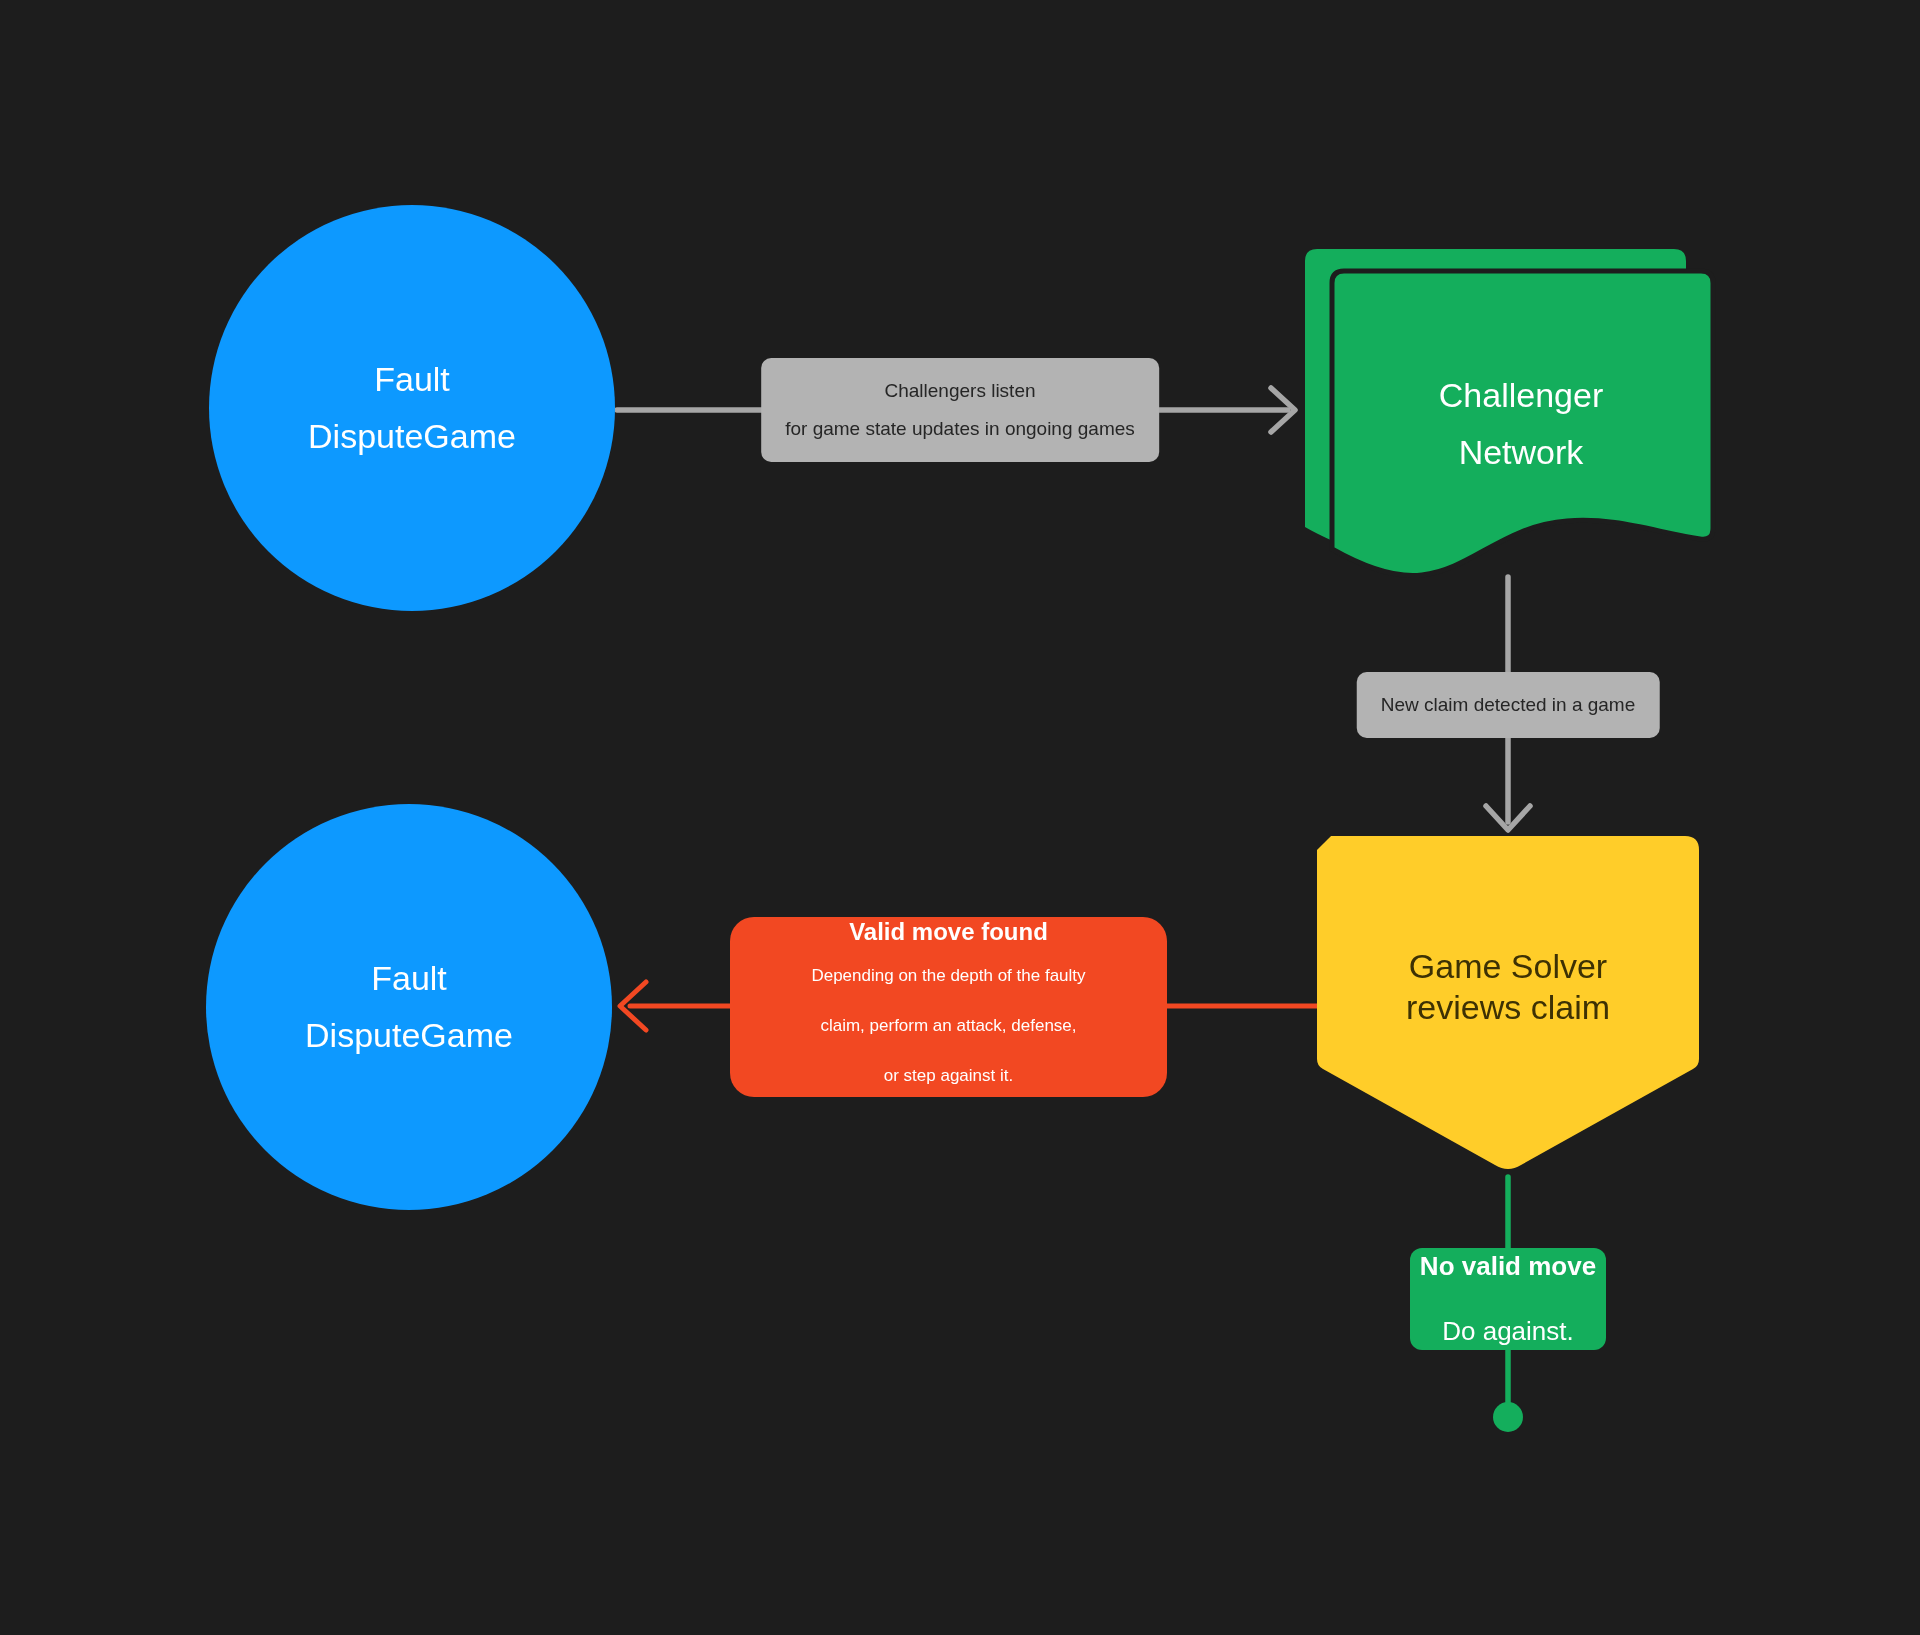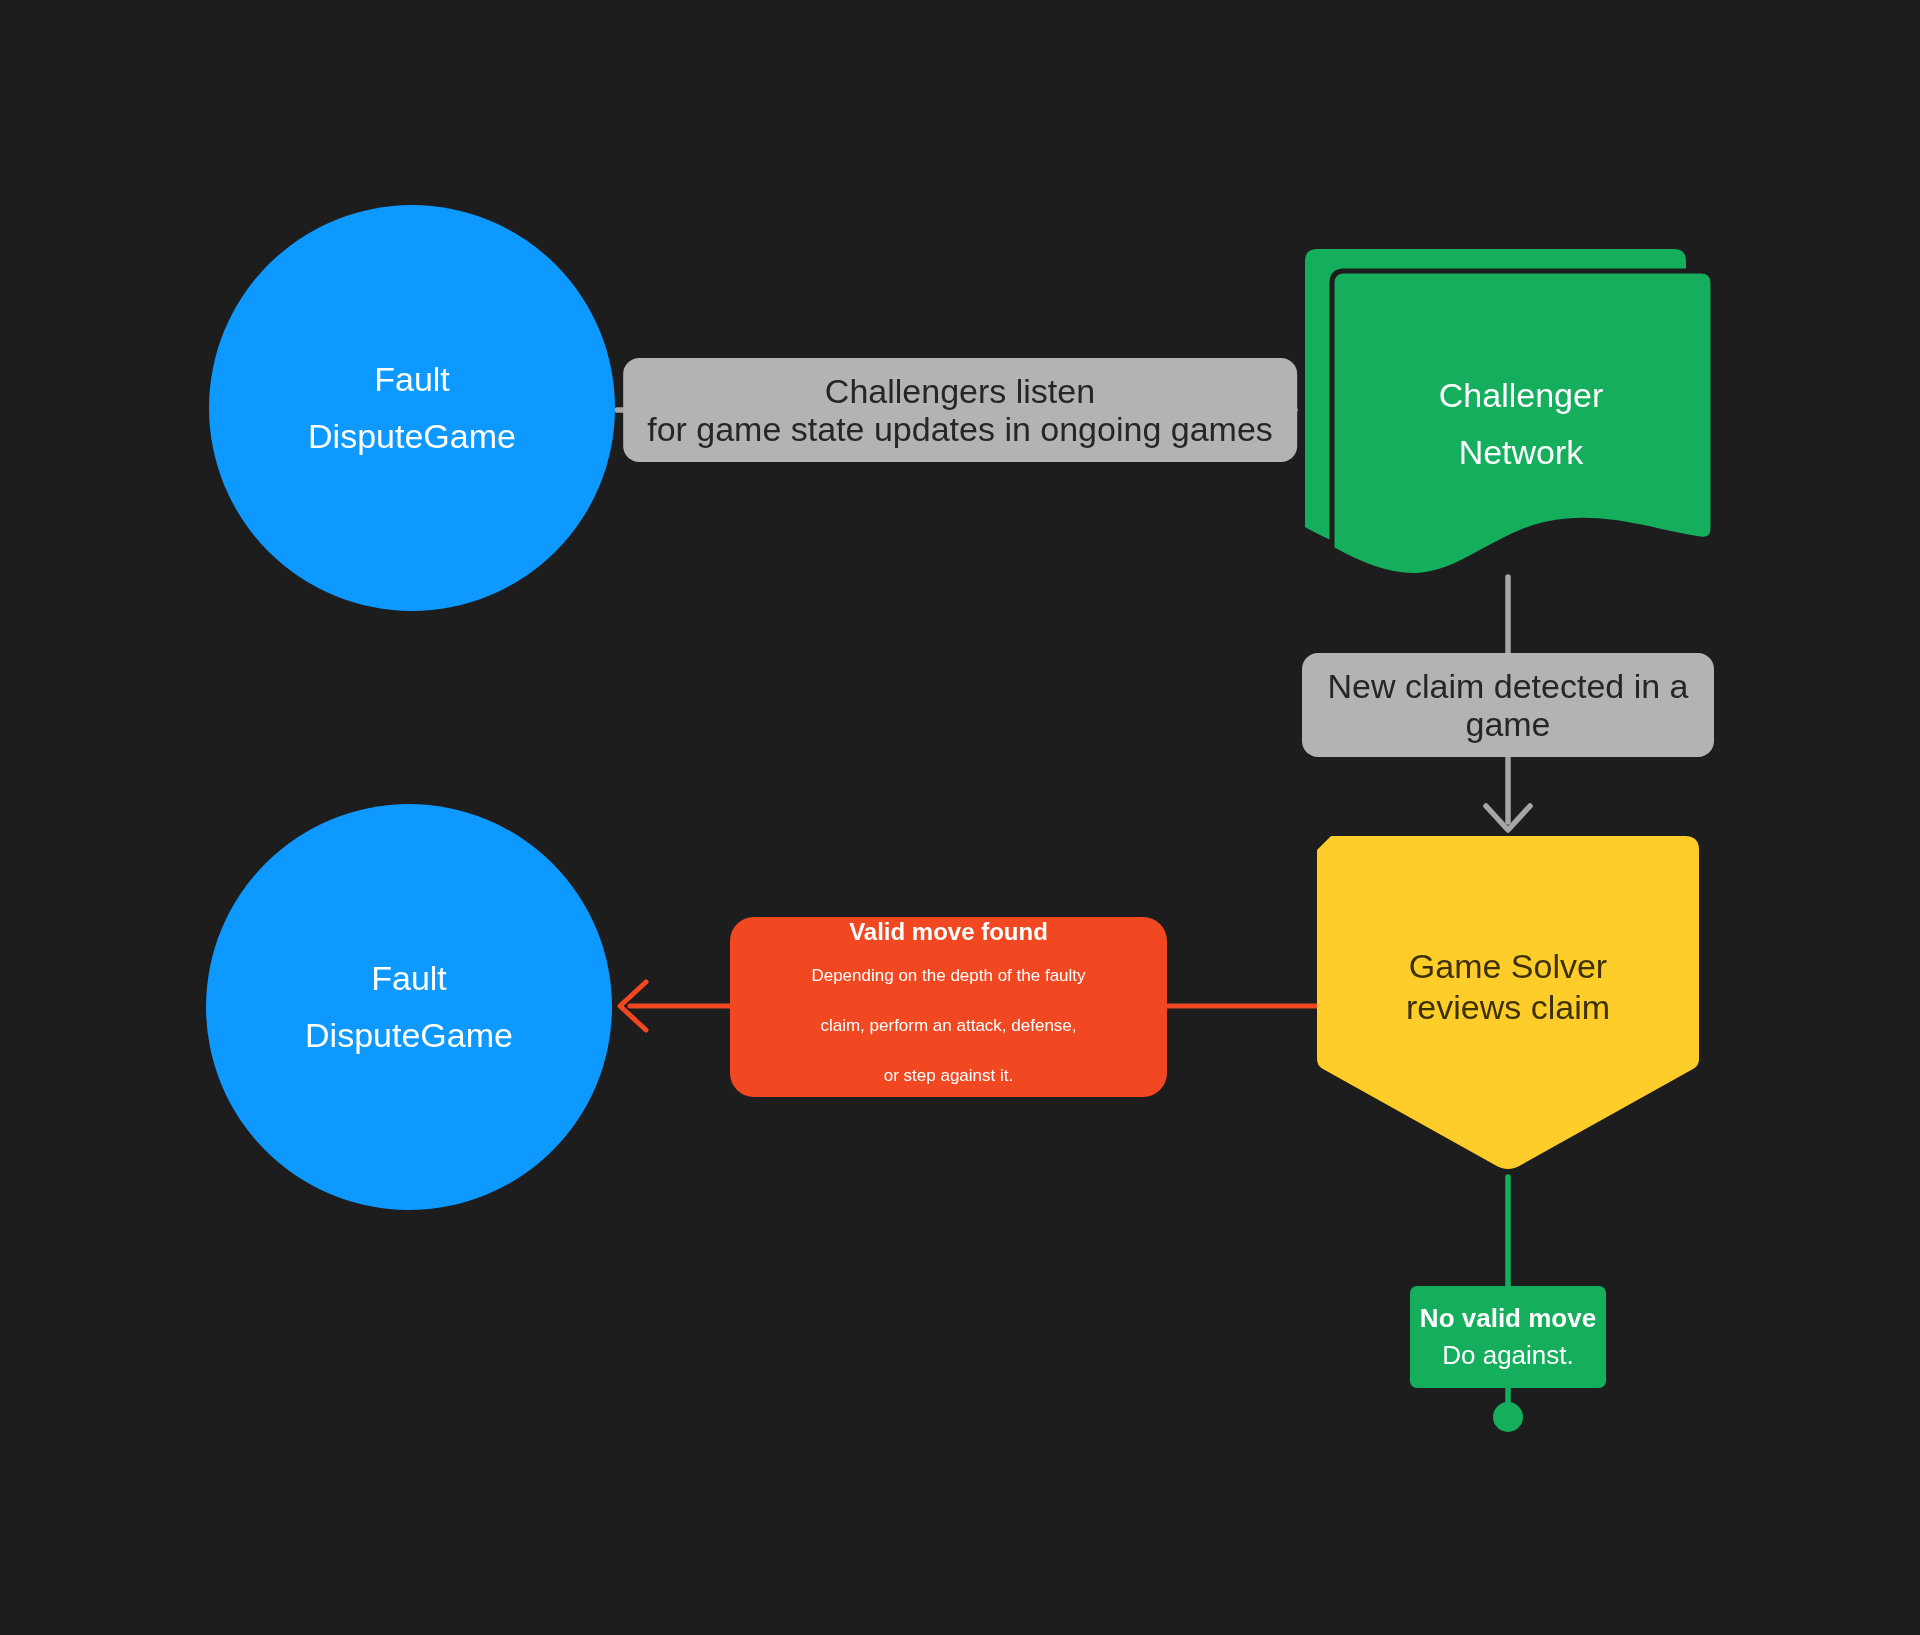--- a/index.html
+++ b/index.html
@@ -33,37 +33,36 @@
     color:var(--text_light);font-size:34px;line-height:57px;font-weight:400;
     white-space:pre-line;text-align:center;
   }
   .shape-title-dark{
     color:var(--yellow_text);font-size:34px;line-height:41px;font-weight:400;
     white-space:pre-line;text-align:center;
   }
   .gray-label{
     position:absolute;transform:translate(-50%,-50%);
     background:var(--box_gray);color:var(--text_dark);
-    border-radius:16px;padding:14px 24px;
-    font-size:34px;line-height:38px;text-align:center;white-space:pre-line;
+    border-radius:10px;padding:14px 24px;
+    font-size:19px;line-height:38px;text-align:center;white-space:pre-line;
   }
   .red-box{
     position:absolute;left:730px;top:917px;width:437px;height:180px;
     background:var(--red);border-radius:24px;color:var(--text_light);
     display:flex;flex-direction:column;align-items:center;justify-content:center;
     text-align:center;
   }
   .red-box .box-title{font-weight:700;font-size:24px;line-height:38px;}
   .red-box .box-body{font-size:17px;line-height:50px;white-space:pre-line;}
   .green-box{
     position:absolute;left:1410px;top:1248px;width:196px;height:102px;
-    background:var(--green);border-radius:7px;color:var(--text_light);
-    display:flex;flex-direction:column;align-items:center;justify-content:center;
+    background:var(--green);border-radius:12px;color:var(--text_light);
+    display:flex;flex-direction:column;align-items:center;justify-content:space-between;
     text-align:center;
-    margin-top:38px;
   }
   .green-box .box-title{font-weight:700;font-size:26px;line-height:37px;}
   .green-box .box-body{font-size:26px;line-height:37px;}
 </style>
 </head>
 <body>
 
 <div class="canvas">
 
   <svg class="layer" viewBox="0 0 1920 1635">

